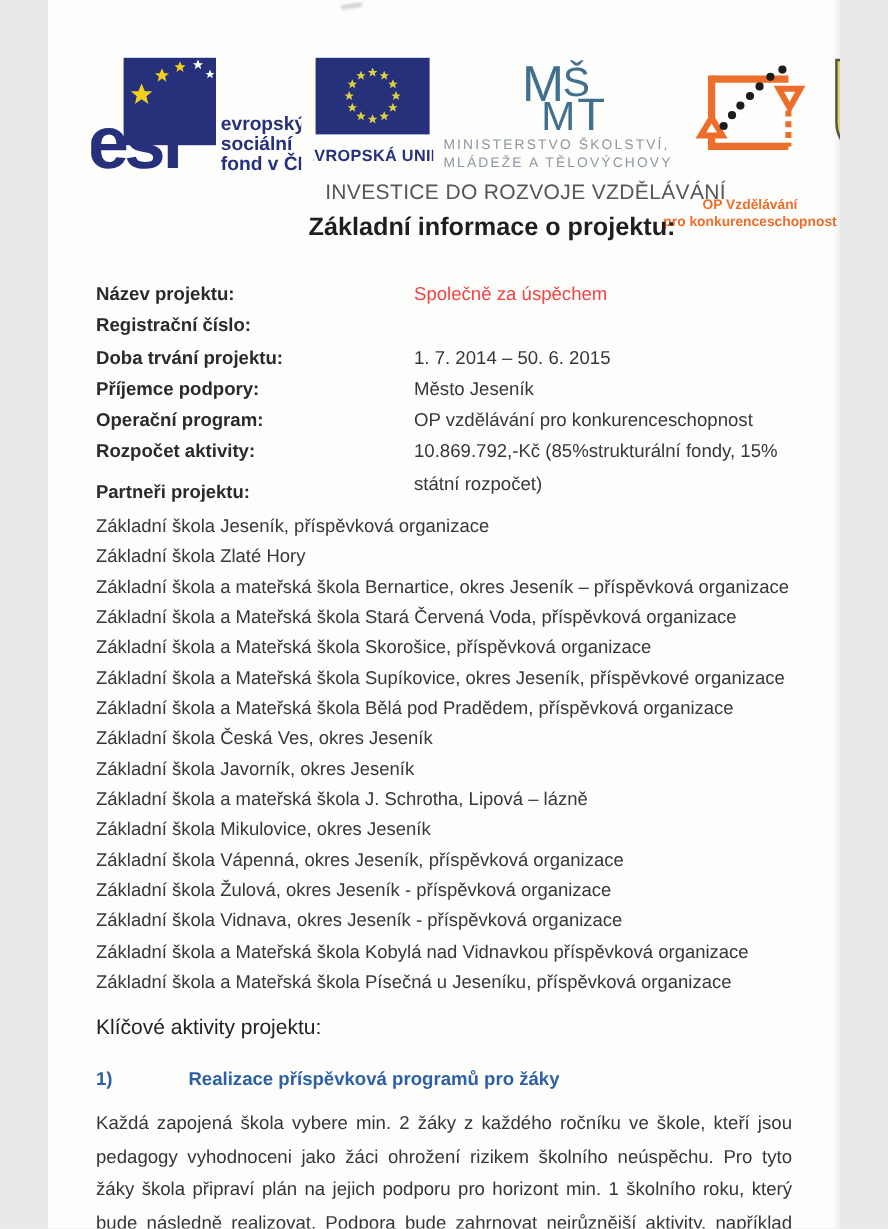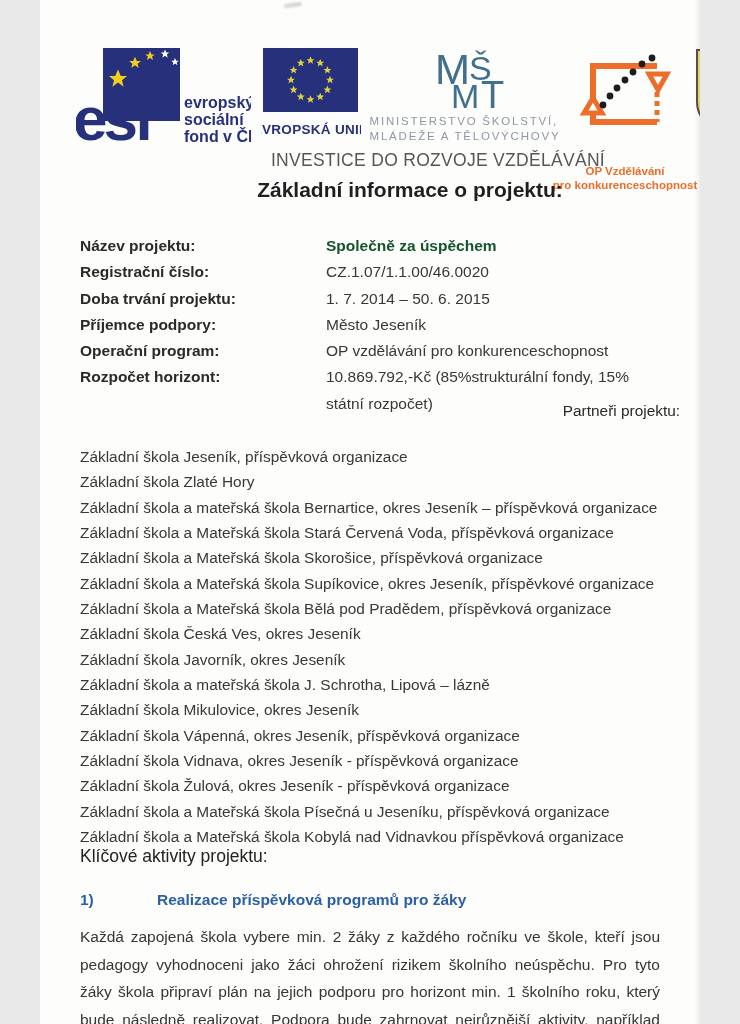--- a/index.html
+++ b/index.html
@@ -28,28 +28,28 @@
     font-size:11.5px; line-height:1.25; white-space:nowrap; }
 
   
   .banner { position:absolute; top:150px; left:28px; width:740px; text-align:center;
     color:#565656; font-size:17.5px; letter-spacing:.3px; }
   .page-title { position:absolute; top:178px; left:0; width:740px; text-align:center;
     color:#1f1f1f; font-size:21px; font-weight:bold; }
 
   
   .info { position:absolute; top:233px; left:40px; right:30px; font-size:15.5px; }
-  .info-row { display:flex; line-height:26.3px; }
+  .info-row { display:flex; line-height:26.3px;gap:19px; }
   .info-label { width:246px; flex:none; font-weight:bold; color:#2a2a2a; }
   .info-value { color:#373737; }
-  .info-value.bold { font-weight:bold; color:#14532d; }
+  .info-value.bold { font-weight:normal; color:#ef4444; }
 
   
   .partners { position:absolute; top:398px; left:40px; right:20px; font-size:15.4px; }
-  .partners-heading { font-weight:normal; color:#2a2a2a; line-height:25px; margin-bottom:21px;text-align:right; }
+  .partners-heading { font-weight:bold; color:#2a2a2a; line-height:25px; margin-bottom:3px; }
   .partner-item { line-height:25.35px; color:#383838; white-space:nowrap; }
 
   
   .activities { position:absolute; top:846px; left:40px; right:40px; }
   .activities-heading { font-size:17.5px; font-weight:normal; color:#222; }
   .activity-subhead { margin-top:24px; display:flex; font-size:15.5px; font-weight:bold; color:#2d5fa6; }
   .activity-number { width:77px; flex:none; }
   .activity-paragraph { margin-top:14px; font-size:15.5px; line-height:27.6px;
     text-align:justify; color:#363636; }
 </style>
@@ -171,58 +171,57 @@
   <div class="banner">INVESTICE DO ROZVOJE VZDĚLÁVÁNÍ</div>
   <div class="page-title">Základní informace o projektu:</div>
 
   <div class="info">
     <div class="info-row">
       <div class="info-label">Název projektu:</div>
       <div class="info-value bold">Společně za úspěchem</div>
     </div>
     <div class="info-row">
       <div class="info-label">Registrační číslo:</div>
-      <div class="info-value">CZ.1.07/1.1.00/46.0020</div>
     </div>
     <div class="info-row">
       <div class="info-label">Doba trvání projektu:</div>
       <div class="info-value">1. 7. 2014 – 50. 6. 2015</div>
     </div>
     <div class="info-row">
       <div class="info-label">Příjemce podpory:</div>
       <div class="info-value">Město Jeseník</div>
     </div>
     <div class="info-row">
       <div class="info-label">Operační program:</div>
       <div class="info-value">OP vzdělávání pro konkurenceschopnost</div>
     </div>
     <div class="info-row">
-      <div class="info-label">Rozpočet horizont:</div>
+      <div class="info-label">Rozpočet aktivity:</div>
       <div class="info-value">10.869.792,-Kč (85%strukturální fondy, 15% státní rozpočet)</div>
     </div>
   </div>
 
   <div class="partners">
     <div class="partners-heading">Partneři projektu:</div>
     <div class="partner-item">Základní škola Jeseník, příspěvková organizace</div>
     <div class="partner-item">Základní škola Zlaté Hory</div>
     <div class="partner-item">Základní škola a mateřská škola Bernartice, okres Jeseník – příspěvková organizace</div>
     <div class="partner-item">Základní škola a Mateřská škola Stará Červená Voda, příspěvková organizace</div>
     <div class="partner-item">Základní škola a Mateřská škola Skorošice, příspěvková organizace</div>
     <div class="partner-item">Základní škola a Mateřská škola Supíkovice, okres Jeseník, příspěvkové organizace</div>
     <div class="partner-item">Základní škola a Mateřská škola Bělá pod Pradědem, příspěvková organizace</div>
     <div class="partner-item">Základní škola Česká Ves, okres Jeseník</div>
     <div class="partner-item">Základní škola Javorník, okres Jeseník</div>
     <div class="partner-item">Základní škola a mateřská škola J. Schrotha, Lipová – lázně</div>
     <div class="partner-item">Základní škola Mikulovice, okres Jeseník</div>
     <div class="partner-item">Základní škola Vápenná, okres Jeseník, příspěvková organizace</div>
+    <div class="partner-item">Základní škola Žulová, okres Jeseník - příspěvková organizace</div>
     <div class="partner-item">Základní škola Vidnava, okres Jeseník - příspěvková organizace</div>
-    <div class="partner-item">Základní škola Žulová, okres Jeseník - příspěvková organizace</div>
+    <div class="partner-item">Základní škola a Mateřská škola Kobylá nad Vidnavkou příspěvková organizace</div>
     <div class="partner-item">Základní škola a Mateřská škola Písečná u Jeseníku, příspěvková organizace</div>
-    <div class="partner-item">Základní škola a Mateřská škola Kobylá nad Vidnavkou příspěvková organizace</div>
   </div>
 
   <div class="activities">
     <div class="activities-heading">Klíčové aktivity projektu:</div>
     <div class="activity-subhead">
       <span class="activity-number">1)</span>
       <span class="activity-title">Realizace příspěvková programů pro žáky</span>
     </div>
     <div class="activity-paragraph">Každá zapojená škola vybere min. 2 žáky z každého ročníku ve škole, kteří jsou pedagogy vyhodnoceni jako žáci ohrožení rizikem školního neúspěchu. Pro tyto žáky škola připraví plán na jejich podporu pro horizont min. 1 školního roku, který bude následně realizovat. Podpora bude zahrnovat nejrůznější aktivity, například doučování, individuální konzultace, práci s</div>
   </div>

